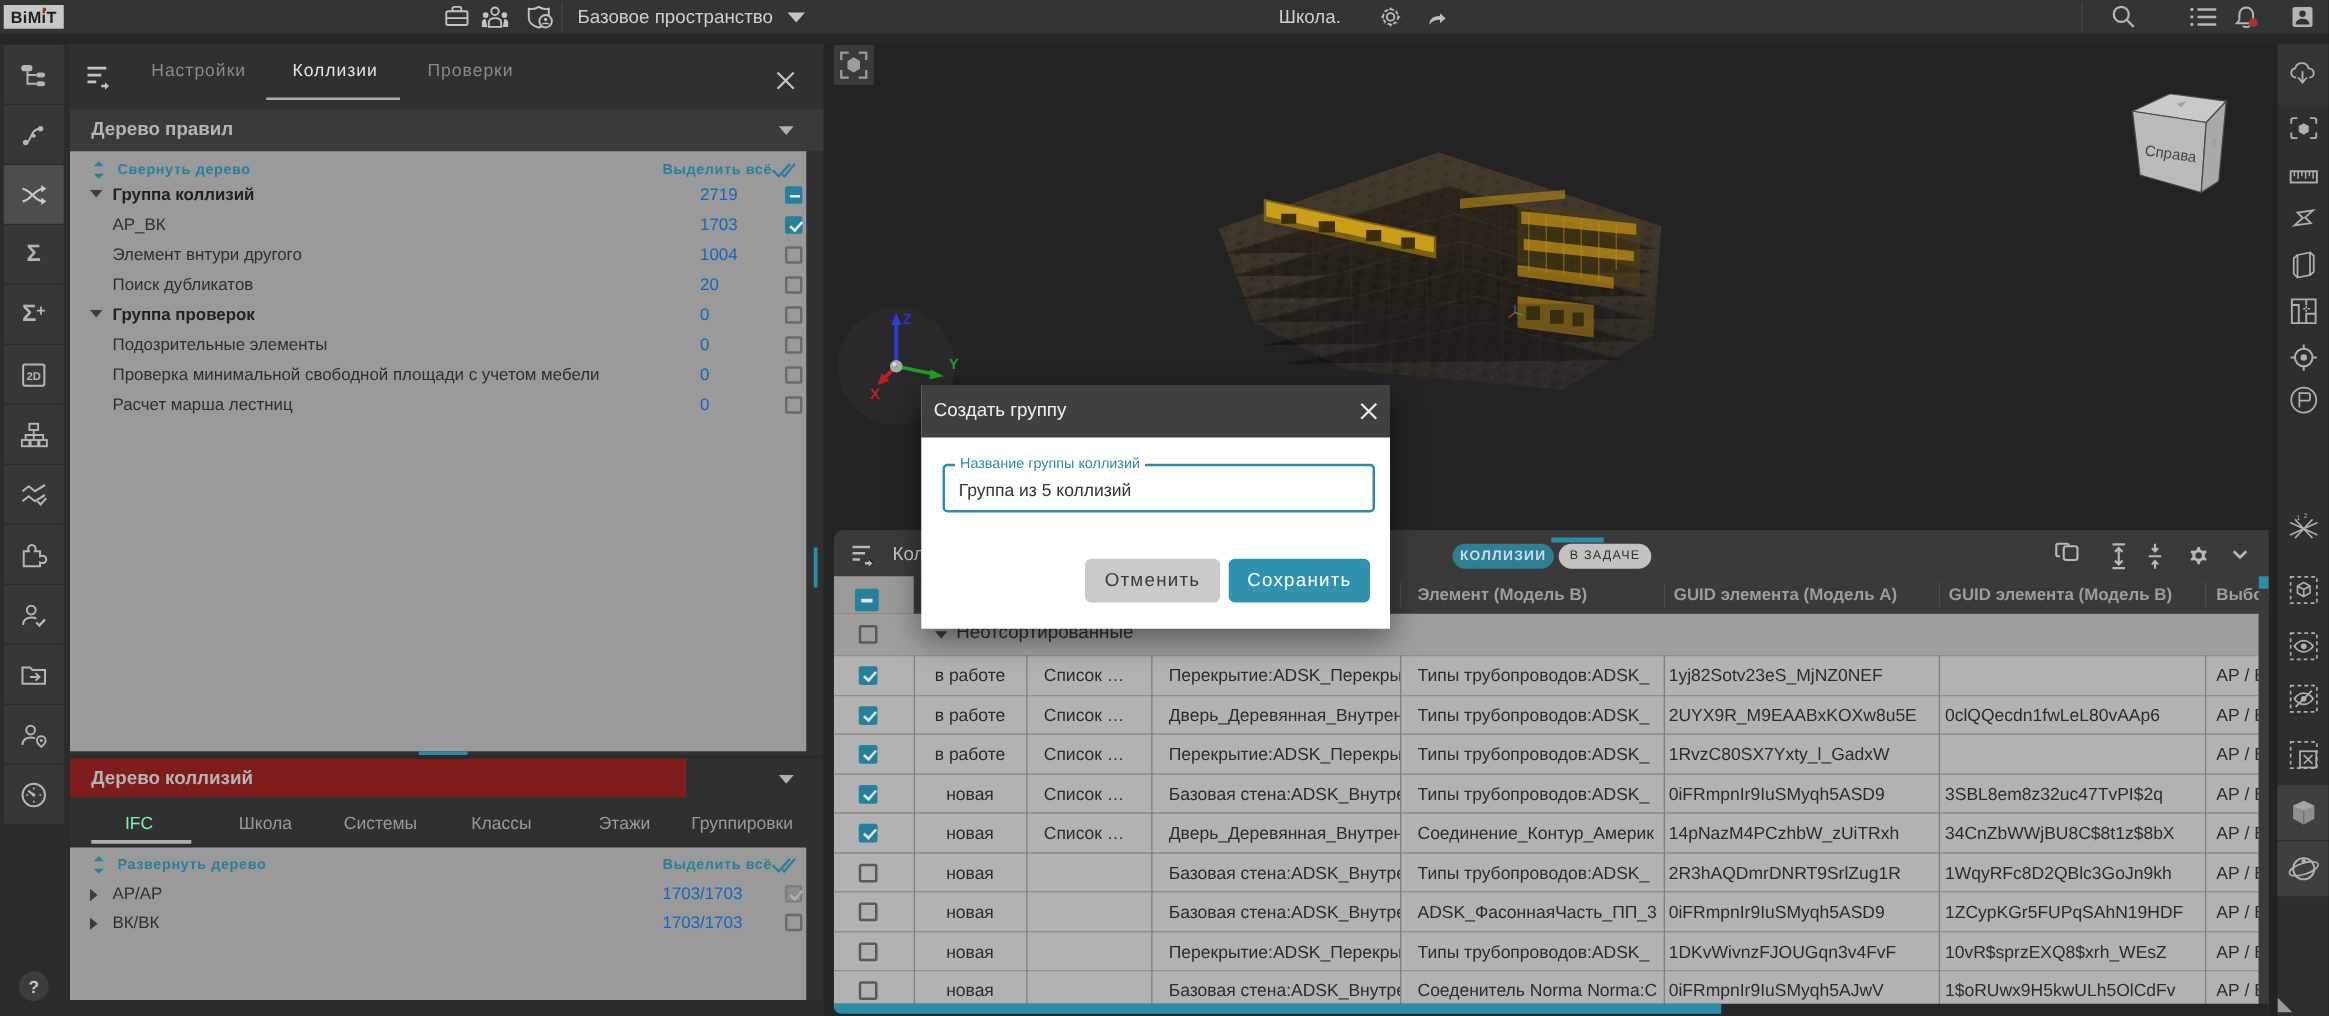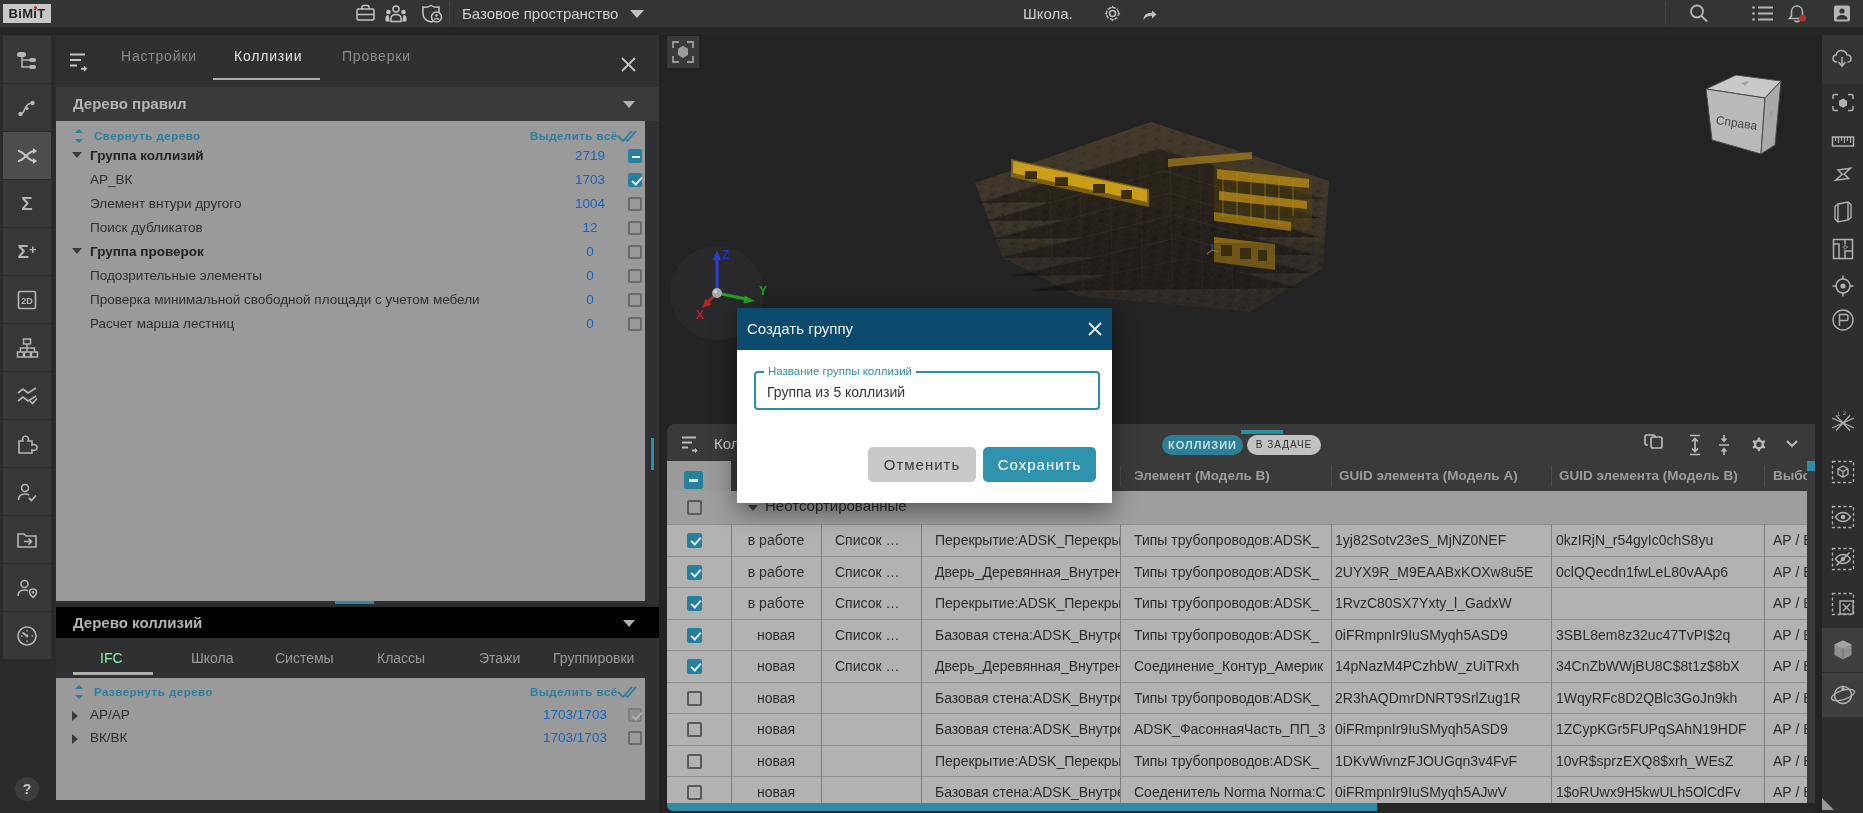--- a/index.html
+++ b/index.html
@@ -1,18 +1,18 @@
 <!DOCTYPE html>
 <html><head>
 <meta charset="utf-8">
 <style>
   * { margin:0; padding:0; box-sizing:border-box; }
   .trow { font-size:13.5px; color:#2e2e2e; }
   .trb { font-weight:bold; color:#222; }
-  .trnum { font-size:13.5px; color:#1565c0; width:60px; right:25px; text-align:center; }
+  .trnum { font-size:13.5px; color:#1565c0; width:60px; right:25px; text-align:left; }
   .cb { width:14px; height:14px; right:3px; border:2px solid #6b6b6b; border-radius:2px; }
   .cb-ind { background:#26809b; border-color:#26809b; }
   .cb-ind::after { content:""; position:absolute; left:2px; top:5px; width:8px; height:2px; background:#e8f0f2; }
   .cb-on { background:#26809b; border-color:#26809b; }
   .cb-on::after { content:""; position:absolute; left:1.5px; top:2px; width:8px; height:4px; border-left:2px solid #e8f0f2; border-bottom:2px solid #e8f0f2; transform:rotate(-48deg); }
   .cb-dis { background:#8e8e8e; border-color:#7e7e7e; }
   .cb-dis::after { content:""; position:absolute; left:1.5px; top:2px; width:8px; height:4px; border-left:2px solid #aeaeae; border-bottom:2px solid #aeaeae; transform:rotate(-48deg); }
   .tr-caret { width:0; height:0; border-left:5px solid transparent; border-right:5px solid transparent; border-top:6px solid #3c3c3c; }
   .tr-caret-r { width:0; height:0; border-top:5px solid transparent; border-bottom:5px solid transparent; border-left:6px solid #3c3c3c; }
   .hcell { top:44px; font-size:13.5px; font-weight:bold; color:#9d9d9d; overflow:hidden; white-space:nowrap; }
@@ -235,21 +235,21 @@
 
       <div class="abs trow" style="left:34px;top:51px;">АР_ВК</div>
       <div class="abs trnum" style="top:51px;">1703</div>
       <div class="abs cb cb-on" style="top:52px;"></div>
 
       <div class="abs trow" style="left:34px;top:75px;">Элемент внтури другого</div>
       <div class="abs trnum" style="top:75px;">1004</div>
       <div class="abs cb" style="top:76px;"></div>
 
       <div class="abs trow" style="left:34px;top:99px;">Поиск дубликатов</div>
-      <div class="abs trnum" style="top:99px;">12</div>
+      <div class="abs trnum" style="top:99px;">20</div>
       <div class="abs cb" style="top:100px;"></div>
 
       <div class="abs tr-caret" style="left:16px;top:127px;"></div>
       <div class="abs trow trb" style="left:34px;top:123px;">Группа проверок</div>
       <div class="abs trnum" style="top:123px;">0</div>
       <div class="abs cb" style="top:124px;"></div>
 
       <div class="abs trow" style="left:34px;top:147px;">Подозрительные элементы</div>
       <div class="abs trnum" style="top:147px;">0</div>
       <div class="abs cb" style="top:148px;"></div>
@@ -259,21 +259,21 @@
       <div class="abs cb" style="top:172px;"></div>
 
       <div class="abs trow" style="left:34px;top:195px;">Расчет марша лестниц</div>
       <div class="abs trnum" style="top:195px;">0</div>
       <div class="abs cb" style="top:196px;"></div>
     </div>
 
     <div class="abs" style="left:279px;top:566px;width:39px;height:3px;background:#2d8ca6;"></div>
     <div class="abs" style="left:0;top:569px;width:603px;height:3px;background:#2b2b2b;"></div>
 
-    <div class="abs" style="left:0;top:572px;width:603px;height:31px;background:#000000;">
+    <div class="abs" style="left:0;top:572px;width:493px;height:31px;background:#7f1d1d;">
       <div class="abs" style="left:17px;top:7px;font-size:15px;font-weight:bold;color:#b4b4b4;">Дерево коллизий</div>
       <div class="abs" style="left:567px;top:13px;width:0;height:0;border-left:6px solid transparent;border-right:6px solid transparent;border-top:7px solid #b0b0b0;"></div>
     </div>
 
     <div class="abs" id="lp-tabs2" style="left:0;top:603px;width:603px;height:40px;background:#2f3032;">
       <div class="abs" style="left:44px;top:12px;font-size:14px;color:#86efac;">IFC</div>
       <div class="abs" style="left:135px;top:12px;font-size:14px;color:#9a9a9a;">Школа</div>
       <div class="abs" style="left:219px;top:12px;font-size:14px;color:#9a9a9a;">Системы</div>
       <div class="abs" style="left:321px;top:12px;font-size:14px;color:#9a9a9a;">Классы</div>
       <div class="abs" style="left:423px;top:12px;font-size:14px;color:#9a9a9a;">Этажи</div>
@@ -552,21 +552,20 @@
       <div class="abs" style="left:98px;top:6px;font-size:15px;color:#2b2b2b;">Неотсортированные</div>
     </div>
 
     <div class="drow" style="top:100px;">
         <div class="abs cbL cbL-on" style="left:20px;top:8px;"></div>
         <div class="dcell c2">в работе</div>
         <div class="dcell c3">Список …</div>
         <div class="dcell c4">Перекрытие:ADSK_Перекрыт</div>
         <div class="dcell c5">Типы трубопроводов:ADSK_</div>
         <div class="dcell c6">1yj82Sotv23eS_MjNZ0NEF</div>
-        <div class="dcell c7">0kzIRjN_r54gyIc0chS8yu</div>
         <div class="dcell c8">АР / ВК</div>
       </div>
     <div class="drow" style="top:131.5px;">
         <div class="abs cbL cbL-on" style="left:20px;top:8px;"></div>
         <div class="dcell c2">в работе</div>
         <div class="dcell c3">Список …</div>
         <div class="dcell c4">Дверь_Деревянная_Внутренн</div>
         <div class="dcell c5">Типы трубопроводов:ADSK_</div>
         <div class="dcell c6">2UYX9R_M9EAABxKOXw8u5E</div>
         <div class="dcell c7">0clQQecdn1fwLeL80vAAp6</div>
@@ -653,21 +652,21 @@
     <div class="vsep" style="left:1097px;"></div>
 
     <div class="abs" style="left:1140px;top:37px;width:8px;height:352px;background:#3a3a3a;"></div>
     <div class="abs" style="left:1140px;top:37px;width:8px;height:10px;background:#2d8ca6;"></div>
 
     <div class="abs" style="left:0;top:379px;width:1148px;height:10px;background:#262626;"></div>
     <div class="abs" style="left:0;top:379px;width:710px;height:8px;background:#2d8ca6;border-radius:0 0 0 6px;"></div>
   </div>
 
   <div class="abs" id="dialog" style="left:737px;top:308px;width:375px;height:195px;background:#ffffff;box-shadow:0 8px 24px rgba(0,0,0,0.45);">
-    <div class="abs" style="left:0;top:0;width:375px;height:42px;background:#0c4a6e;">
+    <div class="abs" style="left:0;top:0;width:375px;height:42px;background:#404040;">
       <div class="abs" style="left:10px;top:12px;font-size:15px;color:#f0f0f0;">Создать группу</div>
       <svg class="abs" style="left:350px;top:13px;" width="16" height="16" viewBox="0 0 16 16">
           <path d="M2 2 L14 14 M14 2 L2 14" stroke="#e8e8e8" stroke-width="1.8"></path>
         </svg>
     </div>
     <div class="abs" style="left:17px;top:63px;width:346px;height:39px;border:2px solid #2d8ca6;border-radius:4px;"></div>
     <div class="abs" style="left:27px;top:57px;background:#ffffff;padding:0 4px;font-size:11.5px;color:#2d8ca6;">Название группы коллизий</div>
     <div class="abs" style="left:30px;top:76px;font-size:14px;color:#333;">Группа из 5 коллизий</div>
     <div class="abs" style="left:131px;top:139px;width:108px;height:35px;background:#c9c9c9;border-radius:5px;text-align:center;line-height:35px;font-size:15px;letter-spacing:1px;color:#3a3a3a;">Отменить</div>
     <div class="abs" style="left:246px;top:139px;width:113px;height:35px;background:#3093ae;border-radius:5px;text-align:center;line-height:35px;font-size:15px;letter-spacing:1px;color:#ffffff;">Сохранить</div>

